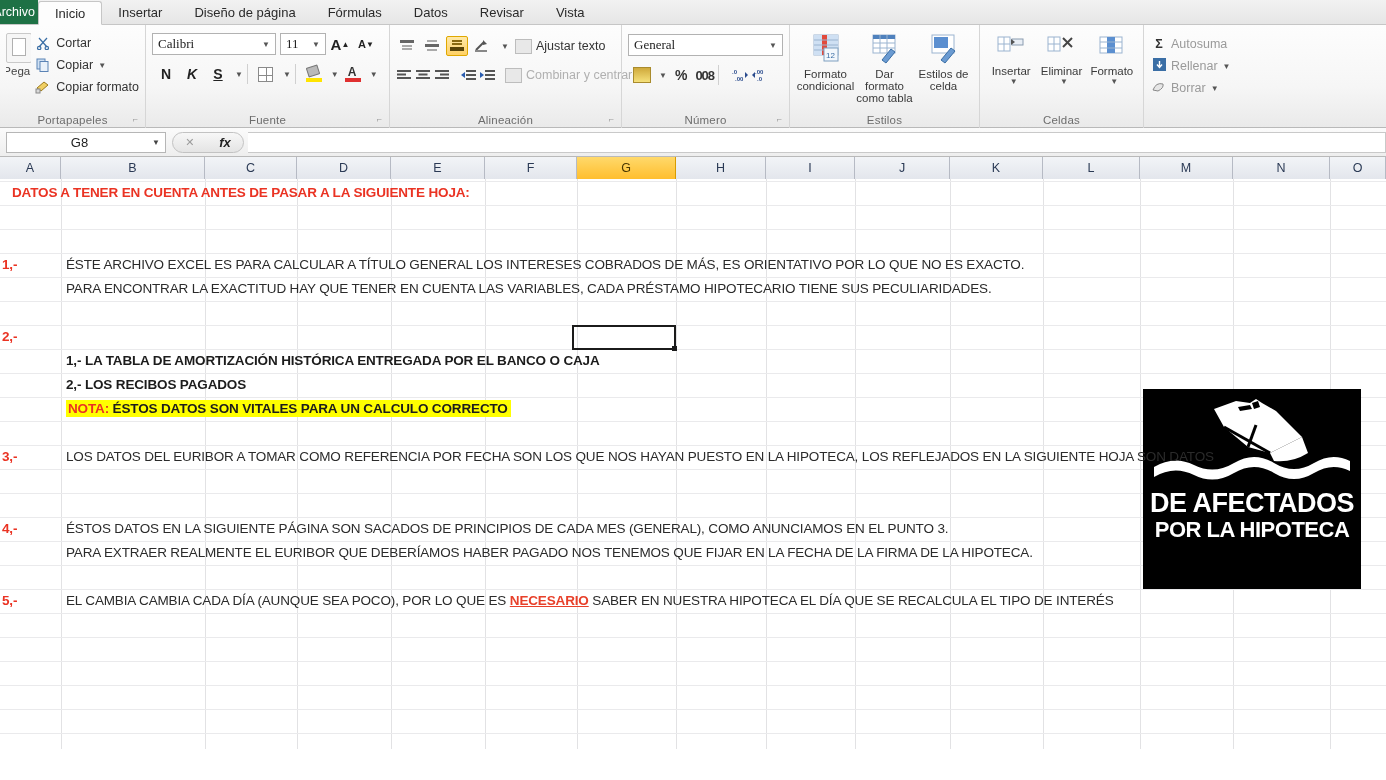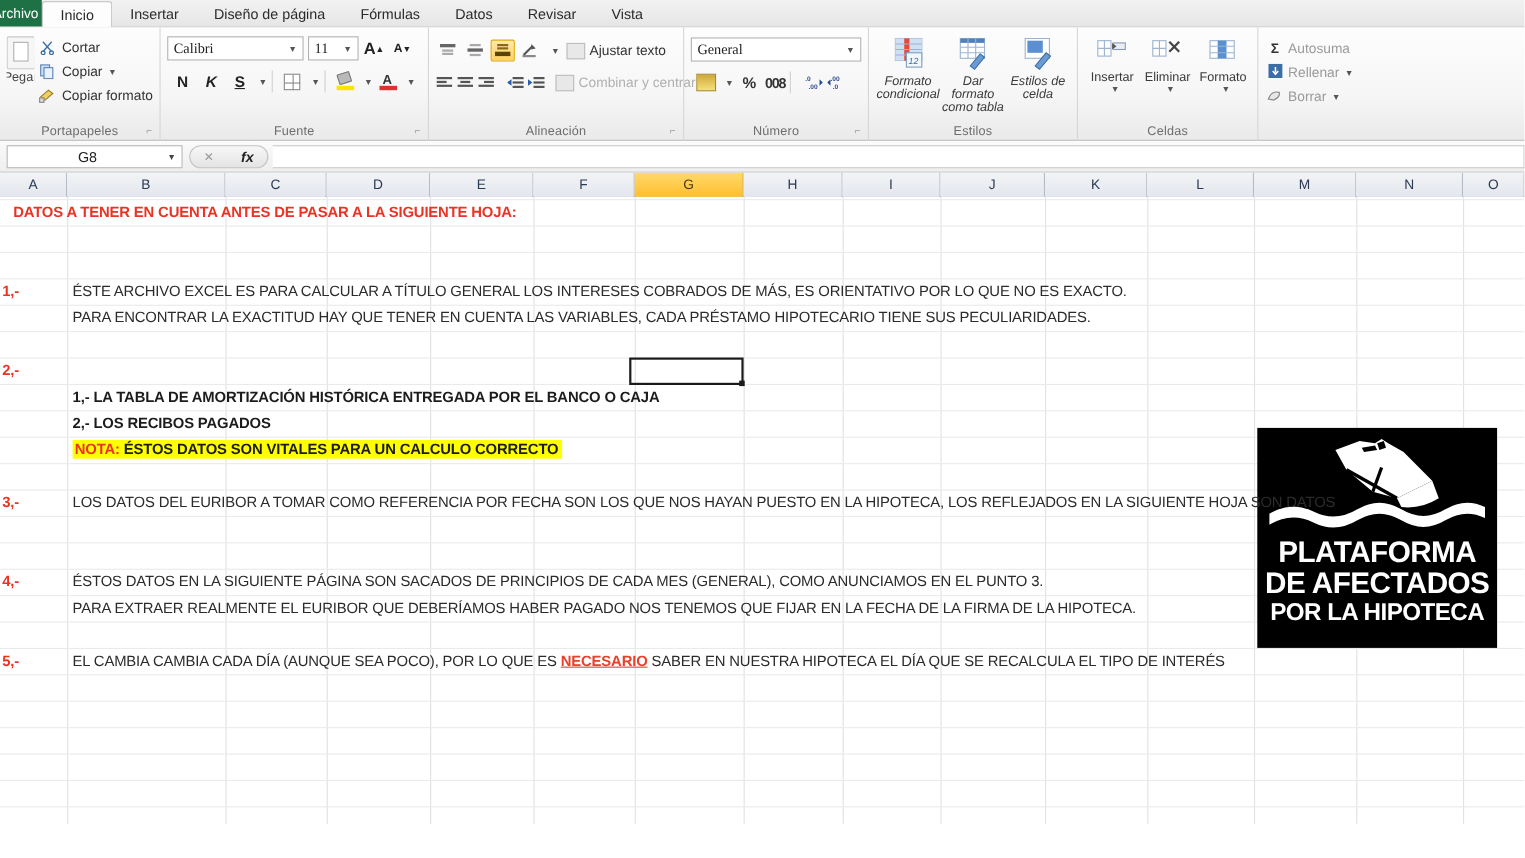--- a/index.html
+++ b/index.html
@@ -536,21 +536,21 @@
                 <path d="M3 5 L0 8 L3 11 Z" fill="#2a4b8d"></path>
               </svg>
           </span>
         </div>
       </div>
       <div class="group-label">Número</div>
       <div class="dialog-launcher">⌐</div>
     </div>
 
     <div class="group grp-styles">
-      <div class="group-body" style="justify-content:flex-start;padding-top:2px;font-style:italic;">
+      <div class="group-body" style="justify-content:flex-start;padding-top:2px;">
         <div class="big-btn">
           <span class="big-ic">
             <svg width="32" height="30" viewBox="0 0 32 30">
               <rect x="4" y="1" width="24" height="20" fill="#fff" stroke="#9bb4d0"></rect>
               <rect x="4" y="1" width="8" height="20" fill="#cfe0f3"></rect>
               <rect x="12" y="1" width="5" height="20" fill="#e24a3c"></rect>
               <rect x="17" y="1" width="11" height="20" fill="#cfe0f3"></rect>
               <g stroke="#9bb4d0">
                   <line x1="4" y1="6" x2="28" y2="6"></line>
                   <line x1="4" y1="11" x2="28" y2="11"></line>
@@ -763,21 +763,20 @@
           <g stroke="#000000" stroke-width="3" fill="none">
             <path d="M72 30 L118 56"></path>
             <path d="M96 50 L104 28"></path>
           </g>
 
           <path d="M118 56 L150 40 L156 56 Q140 66 122 64 Z" fill="#ffffff"></path>
 
           <path d="M2 70 Q22 58 42 68 Q62 78 82 66 Q102 54 122 66 Q142 78 162 66 Q180 55 198 64
                    L198 74 Q180 65 162 76 Q142 88 122 76 Q102 64 82 76 Q62 88 42 78 Q22 68 2 80 Z" fill="#ffffff"></path>
         </svg>
-        <div class="logo-txt lt1">PLATAFORMA</div>
         <div class="logo-txt lt2">DE AFECTADOS</div>
         <div class="logo-txt lt3">POR LA HIPOTECA</div>
       </div>
     <div class="celltext t-red" style="left: 12px; top: 2px;">DATOS A TENER EN CUENTA ANTES DE PASAR A LA SIGUIENTE HOJA:</div>
         <div class="celltext t-red" style="left: 2px; top: 74px;">1,-</div>
         <div class="celltext " style="left: 66px; top: 74px;">ÉSTE ARCHIVO EXCEL ES PARA CALCULAR A TÍTULO GENERAL LOS INTERESES COBRADOS DE MÁS, ES ORIENTATIVO POR LO QUE NO ES EXACTO.</div>
         <div class="celltext " style="left: 66px; top: 98px;">PARA ENCONTRAR LA EXACTITUD HAY QUE TENER EN CUENTA LAS VARIABLES, CADA PRÉSTAMO HIPOTECARIO TIENE SUS PECULIARIDADES.</div>
         <div class="celltext t-red" style="left: 2px; top: 146px;">2,-</div>
         <div class="celltext t-bold" style="left: 66px; top: 170px;">1,- LA TABLA DE AMORTIZACIÓN HISTÓRICA ENTREGADA POR EL BANCO O CAJA</div>
         <div class="celltext t-bold" style="left: 66px; top: 194px;">2,- LOS RECIBOS PAGADOS</div>

